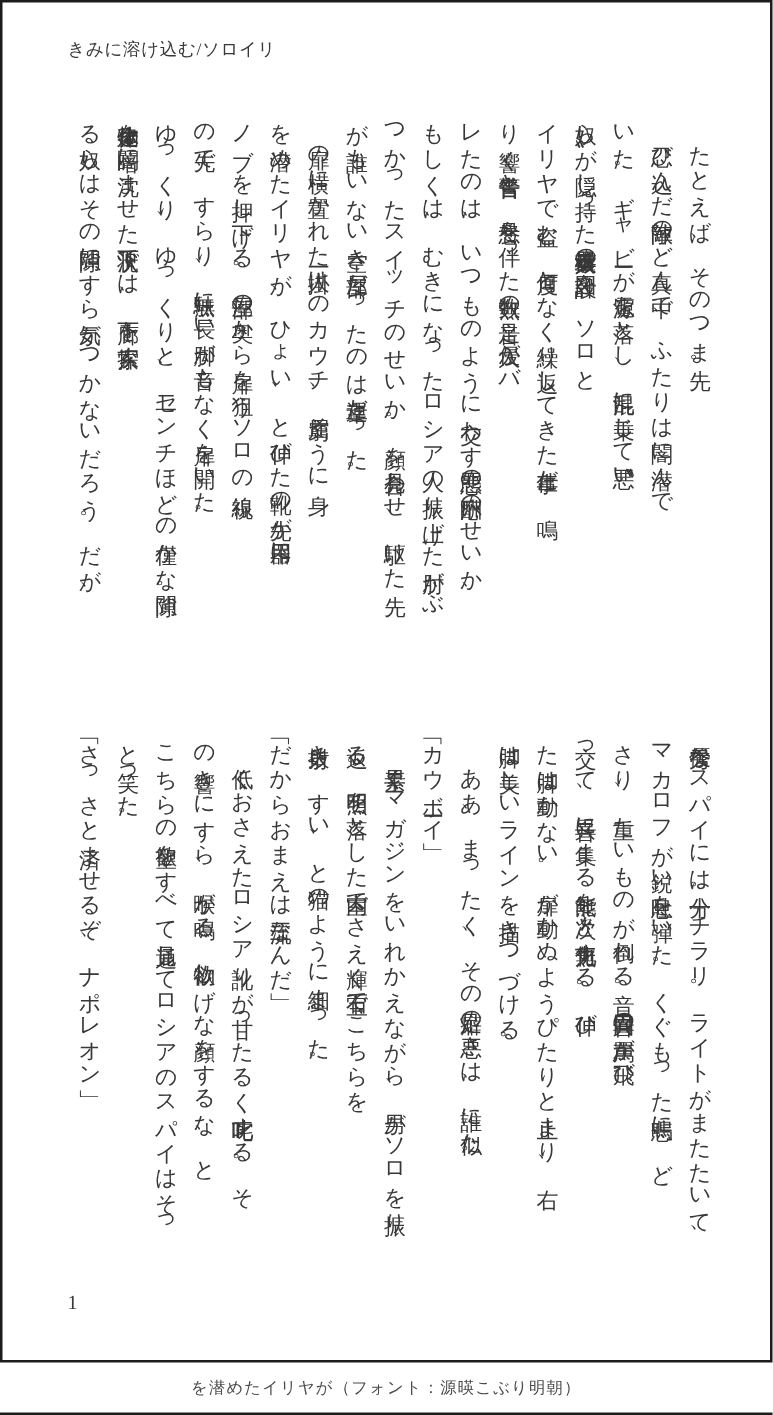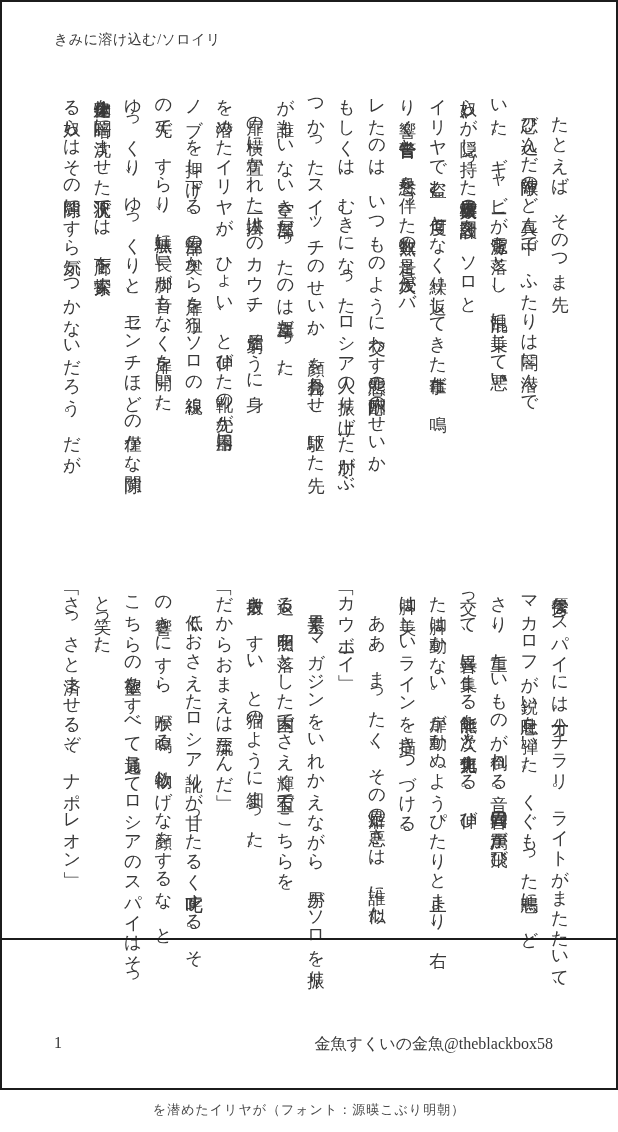--- a/index.html
+++ b/index.html
@@ -8,21 +8,21 @@
     --bg:#ffffff;
     --caption:#4a4a4a;
   }
   html,body{margin:0;padding:0;}
   body{
     width:618px;height:1132px;
     background:var(--bg);
     font-family:"Liberation Serif","DejaVu Serif",serif;
     position:relative;overflow:hidden;
   }
-  .canvas{position:absolute;inset:0;width:618px;height:940px;}
+  .canvas{position:absolute;inset:0;width:618px;height:1132px;}
   .page{
     position:absolute;left:0;top:0;
     width:614px;height:1086px;
     border:2px solid var(--border);
     background:var(--bg);
     box-sizing:content-box;
   }
   .header{
     position:absolute;left:52px;top:29px;
     font-size:14px;color:var(--text);
@@ -102,19 +102,18 @@
 射抜き、すい、と猫のように細まった。
 「だからおまえは三流なんだ」
 　低くおさえたロシア訛りが甘ったるく叱咤する。そ
 の響きにすら、喉が鳴る。物欲しげな顔をするな、と
 こちらの欲望をすべて見通してロシアのスパイはそっ
 と笑った。
 「さっさと済ませるぞ、ナポレオン」</div>
 
     <div class="page-number">1</div>
 
-    <div class="credit">金魚すくいの金魚@theblackbox58</div>
   </div>
 
   <div class="caption">を潜めたイリヤが（フォント：源暎こぶり明朝）</div>
 
   <div class="bottom-line"></div>
 </div>
 
 </body></html>

